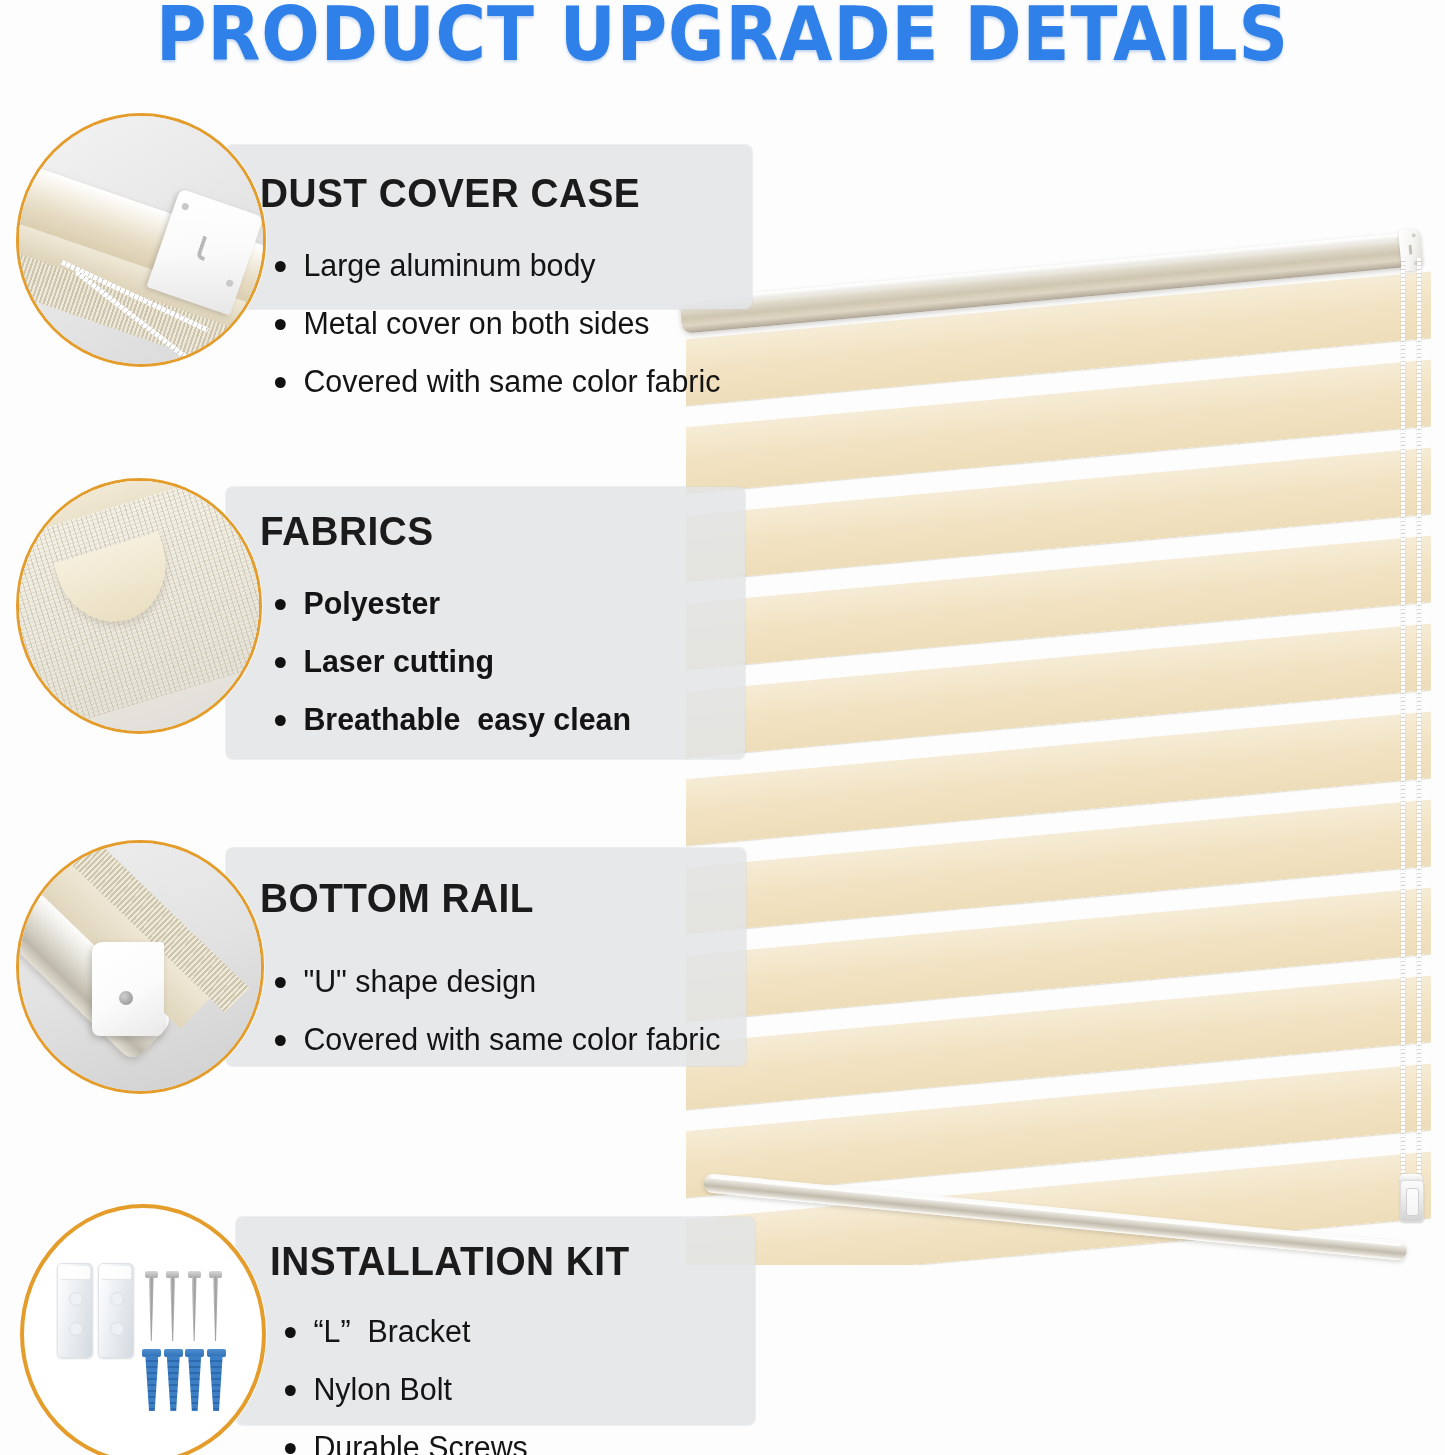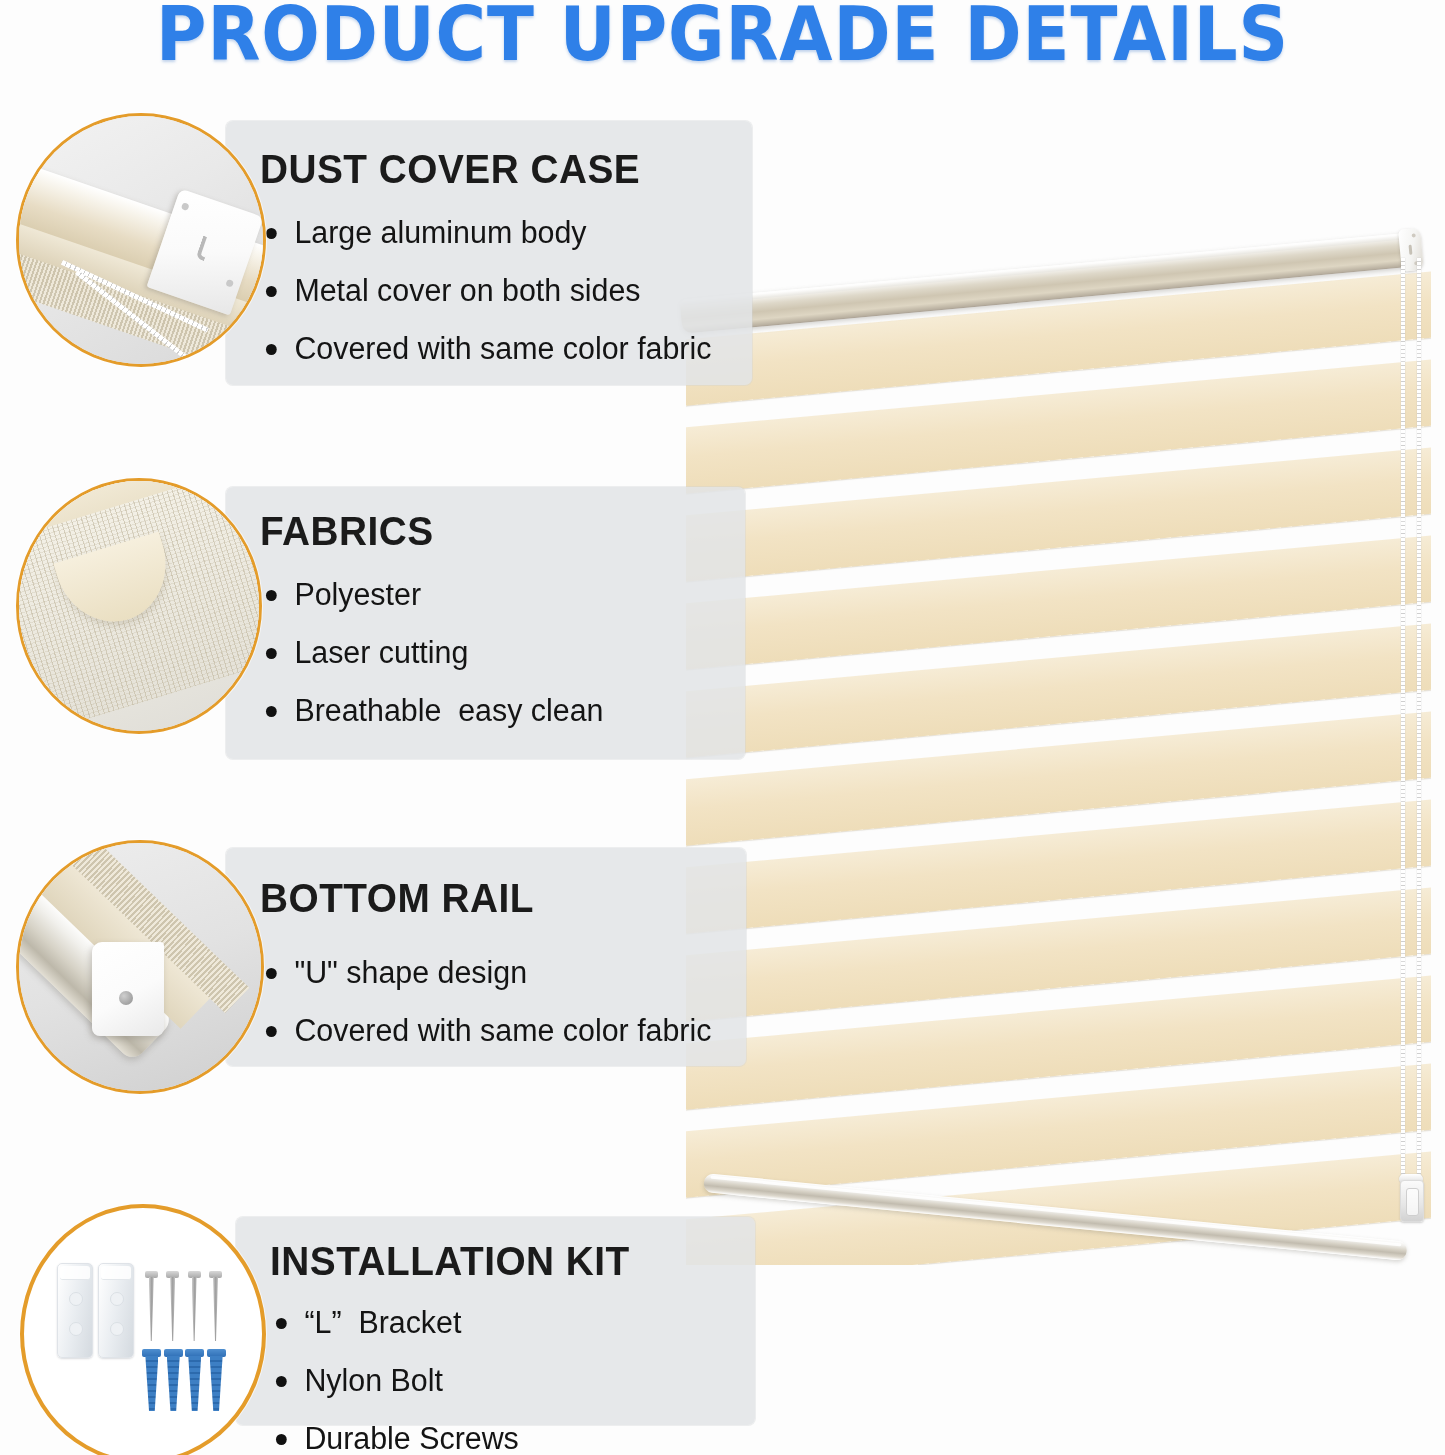--- a/index.html
+++ b/index.html
@@ -150,21 +150,21 @@
     font-family:"Liberation Sans","DejaVu Sans",sans-serif;
     font-weight:700;
     color:#1b1b1b;
     letter-spacing:.5px;
     white-space:nowrap;
     transform:scaleX(.97);
     transform-origin:0 50%;
   }
   .panel .bullets{
     position:absolute;
-    list-style:none;margin:4px;padding:0;
+    list-style:none;margin:13px;padding:0;
   }
   .panel .bullets li{
     position:relative;
     padding-left:31px;
     color:#141414;
     font-size:31px;
     line-height:1;
     white-space:pre;
     transform:scaleX(.98);
     transform-origin:0 50%;
@@ -379,21 +379,21 @@
   <div id="chain">
     <div class="strand s1"></div>
     <div class="strand s2"></div>
     <div class="joint"></div>
     <div class="clip">
         <b></b>
       </div>
   </div>
 
   <div class="feature">
-    <div class="panel" style="left:226px;top:121px;width:526px;height:264px;">
+    <div class="panel" style="left:226px;top:145px;width:526px;height:164px;">
       <div class="heading" style="left:34px;top:26px;font-size:40px;">DUST COVER CASE</div>
       <ul class="bullets" style="left:34px;top:92px;">
         <li>Large aluminum body</li>
         <li style="margin-top:27px">Metal cover on both sides</li>
         <li style="margin-top:27px">Covered with same color fabric</li>
       </ul>
     </div>
     <div class="medallion" style="left:16px;top:113px;width:244px;height:248px;">
       <div class="photo ph1">
         <div class="tube"></div>
@@ -406,21 +406,21 @@
           </div>
         <div class="bead"></div>
           <div class="bead2"></div>
       </div>
     </div>
   </div>
 
   <div class="feature">
     <div class="panel" style="left:226px;top:487px;width:519px;height:272px;">
       <div class="heading" style="left:34px;top:22px;font-size:40px;">FABRICS</div>
-      <ul class="bullets" style="left:34px;top:88px;">
+      <ul class="bullets" style="left:34px;top:88px;font-weight:bold;">
         <li>Polyester</li>
         <li style="margin-top:27px">Laser cutting</li>
         <li style="margin-top:27px">Breathable  easy clean</li>
       </ul>
     </div>
     <div class="medallion" style="left:16px;top:478px;width:240px;height:250px;">
       <div class="photo ph2">
         <div class="solid"></div>
           <div class="net"></div>
           <div class="fold"></div>

